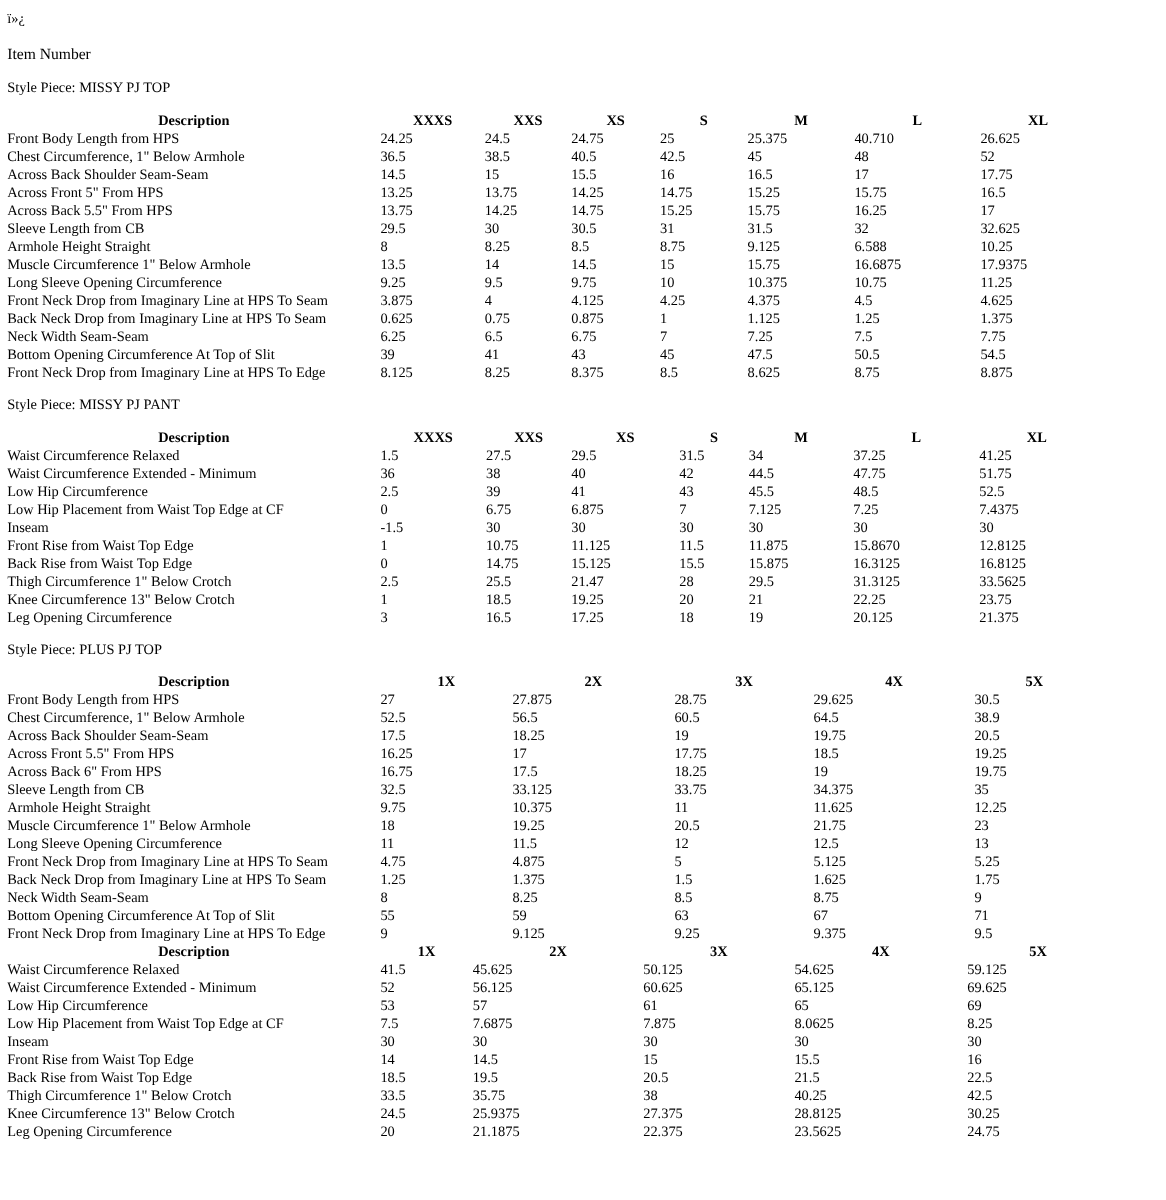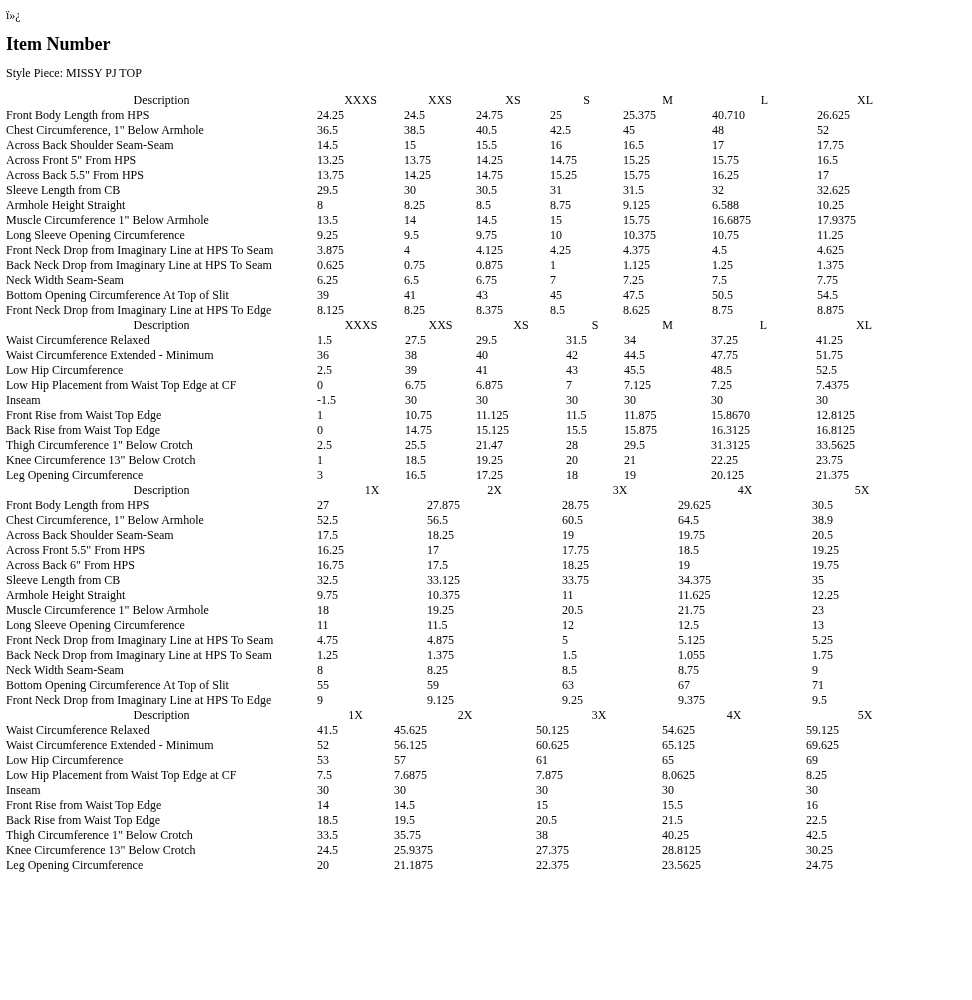--- a/index.html
+++ b/index.html
@@ -7,38 +7,38 @@
     margin: 8px 6px;
     color: #000000;
     font-family: "Liberation Serif", "DejaVu Serif", serif;
     font-size: 12px;
     line-height: 15px;
     width: 960px;
   }
   p { margin: 12px 0; }
   .bom { margin-top: 0; }
   .page-title {
-    font-size: 18px;
+    font-size: 13px;
     line-height: 19px;
-    font-weight: bold;
+    font-weight: normal;
   }
   .size-table {
     border-collapse: collapse;
     table-layout: fixed;
     border: none;
   }
   .size-table th, .size-table td {
     padding: 0;
     vertical-align: top;
     white-space: nowrap;
     overflow: hidden;
     font-size: 12px;
     line-height: 15px;
   }
-  .size-table th { font-weight: normal; text-align: center; }
+  .size-table th { font-weight: bold; text-align: center; }
   .size-table td { font-weight: normal; text-align: left; }
 </style>
 </head>
 <body>
 
 <p class="bom">ï»¿</p>
 <p class="page-title">Item Number</p>
 
 <section>
   <p class="style-piece">Style Piece: MISSY PJ TOP</p>
@@ -204,20 +204,21 @@
           <td>8.5</td>
           <td>8.625</td>
           <td>8.75</td>
           <td>8.875</td>
         </tr>
       </tbody>
     </table>
 </section>
 
 <section>
+  <p class="style-piece">Style Piece: MISSY PJ PANT</p>
   <table class="size-table">
       <colgroup>
         <col style="width: 311px;">
         <col style="width: 88px;">
         <col style="width: 71px;">
         <col style="width: 90px;">
         <col style="width: 58px;">
         <col style="width: 87px;">
         <col style="width: 105px;">
         <col style="width: 96px;">
@@ -333,20 +334,21 @@
           <td>18</td>
           <td>19</td>
           <td>20.125</td>
           <td>21.375</td>
         </tr>
       </tbody>
     </table>
 </section>
 
 <section>
+  <p class="style-piece">Style Piece: PLUS PJ TOP</p>
   <table class="size-table">
       <colgroup>
         <col style="width: 311px;">
         <col style="width: 110px;">
         <col style="width: 135px;">
         <col style="width: 116px;">
         <col style="width: 134px;">
         <col style="width: 100px;">
       </colgroup>
       <thead>
@@ -438,21 +440,21 @@
           <td>4.875</td>
           <td>5</td>
           <td>5.125</td>
           <td>5.25</td>
         </tr>
         <tr>
           <td>Back Neck Drop from Imaginary Line at HPS To Seam</td>
           <td>1.25</td>
           <td>1.375</td>
           <td>1.5</td>
-          <td>1.055</td>
+          <td>1.625</td>
           <td>1.75</td>
         </tr>
         <tr>
           <td>Neck Width Seam-Seam</td>
           <td>8</td>
           <td>8.25</td>
           <td>8.5</td>
           <td>8.75</td>
           <td>9</td>
         </tr>

